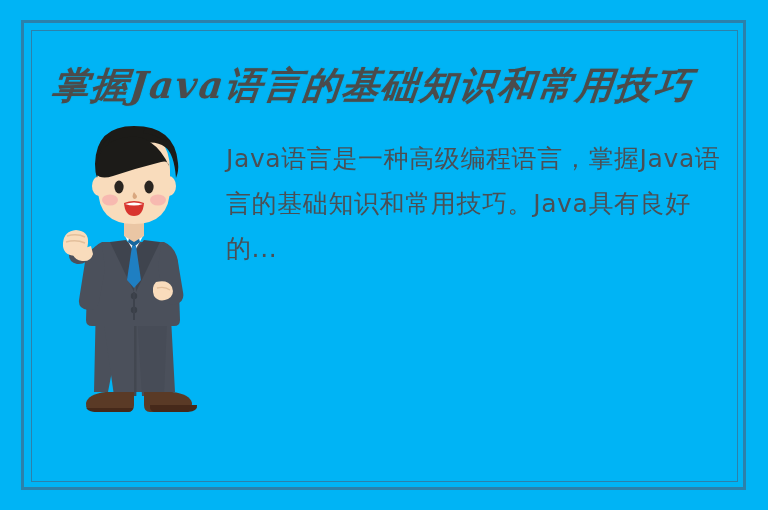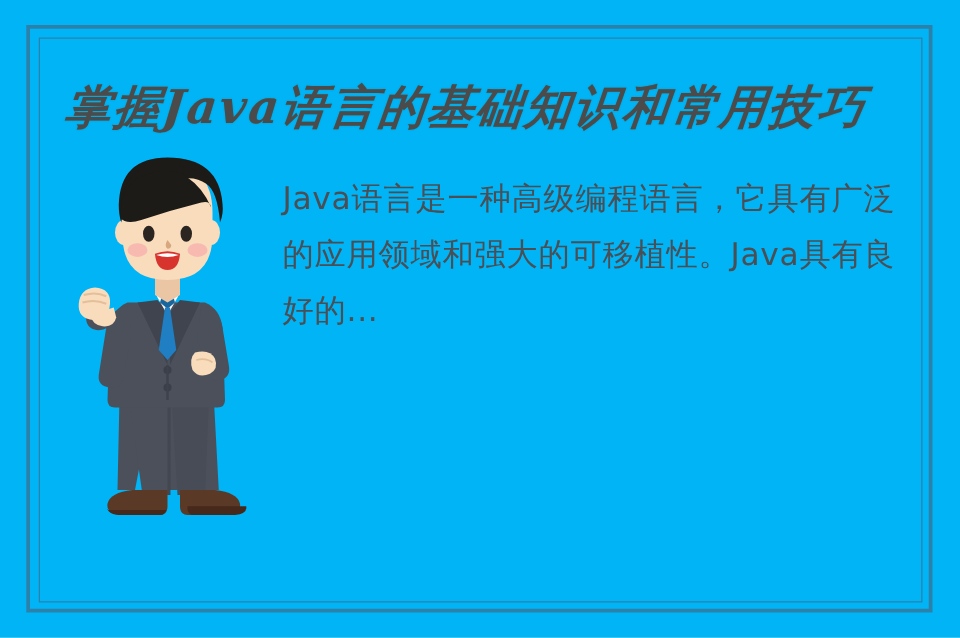--- a/index.html
+++ b/index.html
@@ -90,21 +90,21 @@
 </head>
 <body>
 
 <div id="poster">
 
   <div class="frame-outer"></div>
   <div class="frame-inner"></div>
 
   <div class="title">掌握Java语言的基础知识和常用技巧</div>
 
-  <div class="body-text">Java语言是一种高级编程语言，它具有广泛的应用领域和强大的可移植性。Java具有良好的...</div>
+  <div class="body-text">Java语言是一种高级编程语言，掌握Java语言的基础知识和常用技巧。Java具有良好的...</div>
 
   <div class="figure">
     <svg viewBox="0 0 170 300" xmlns="http://www.w3.org/2000/svg">
 
       <path d="M48 175 L122 175 L127 268 L112 268 L103 205 L94 268 L79 268 L72 205 L60 268 L46 268 Z" fill="#4b505b"></path>
 
       <path d="M52 172 L86 172 L88 272 L66 272 Z" fill="#4b505b"></path>
 
       <path d="M88 172 L120 172 L116 272 L94 272 Z" fill="#474c57"></path>
 

